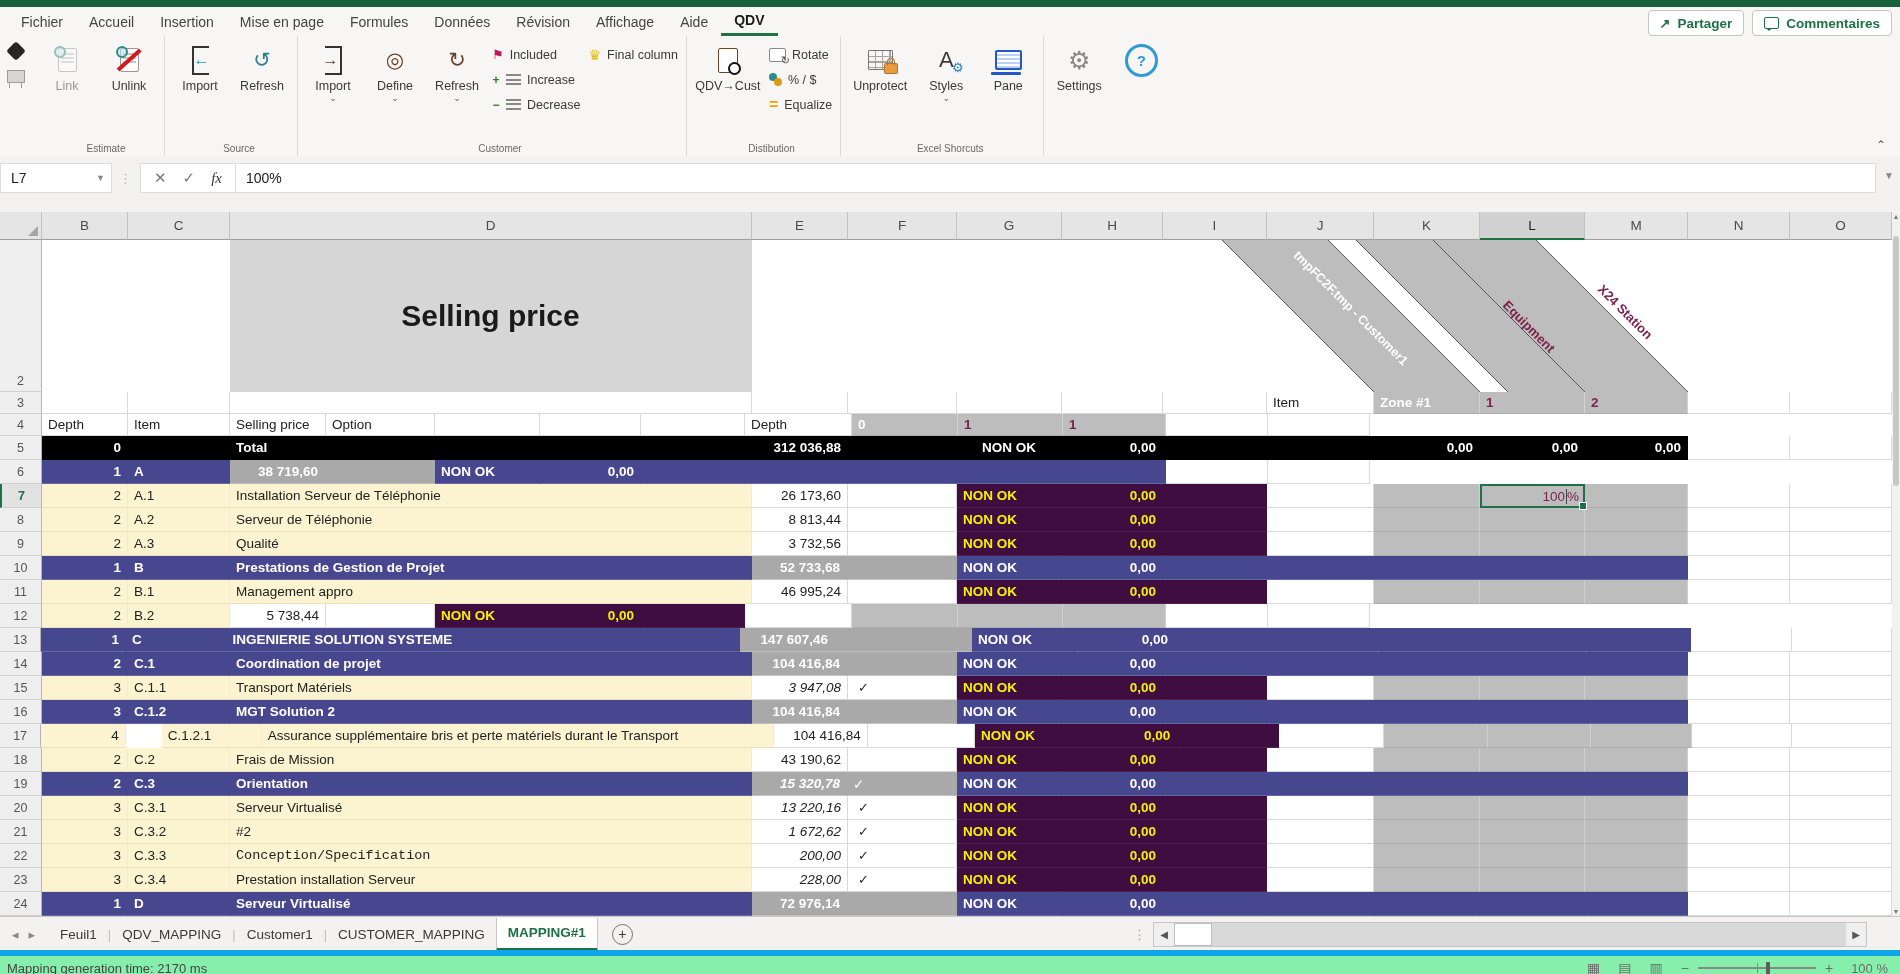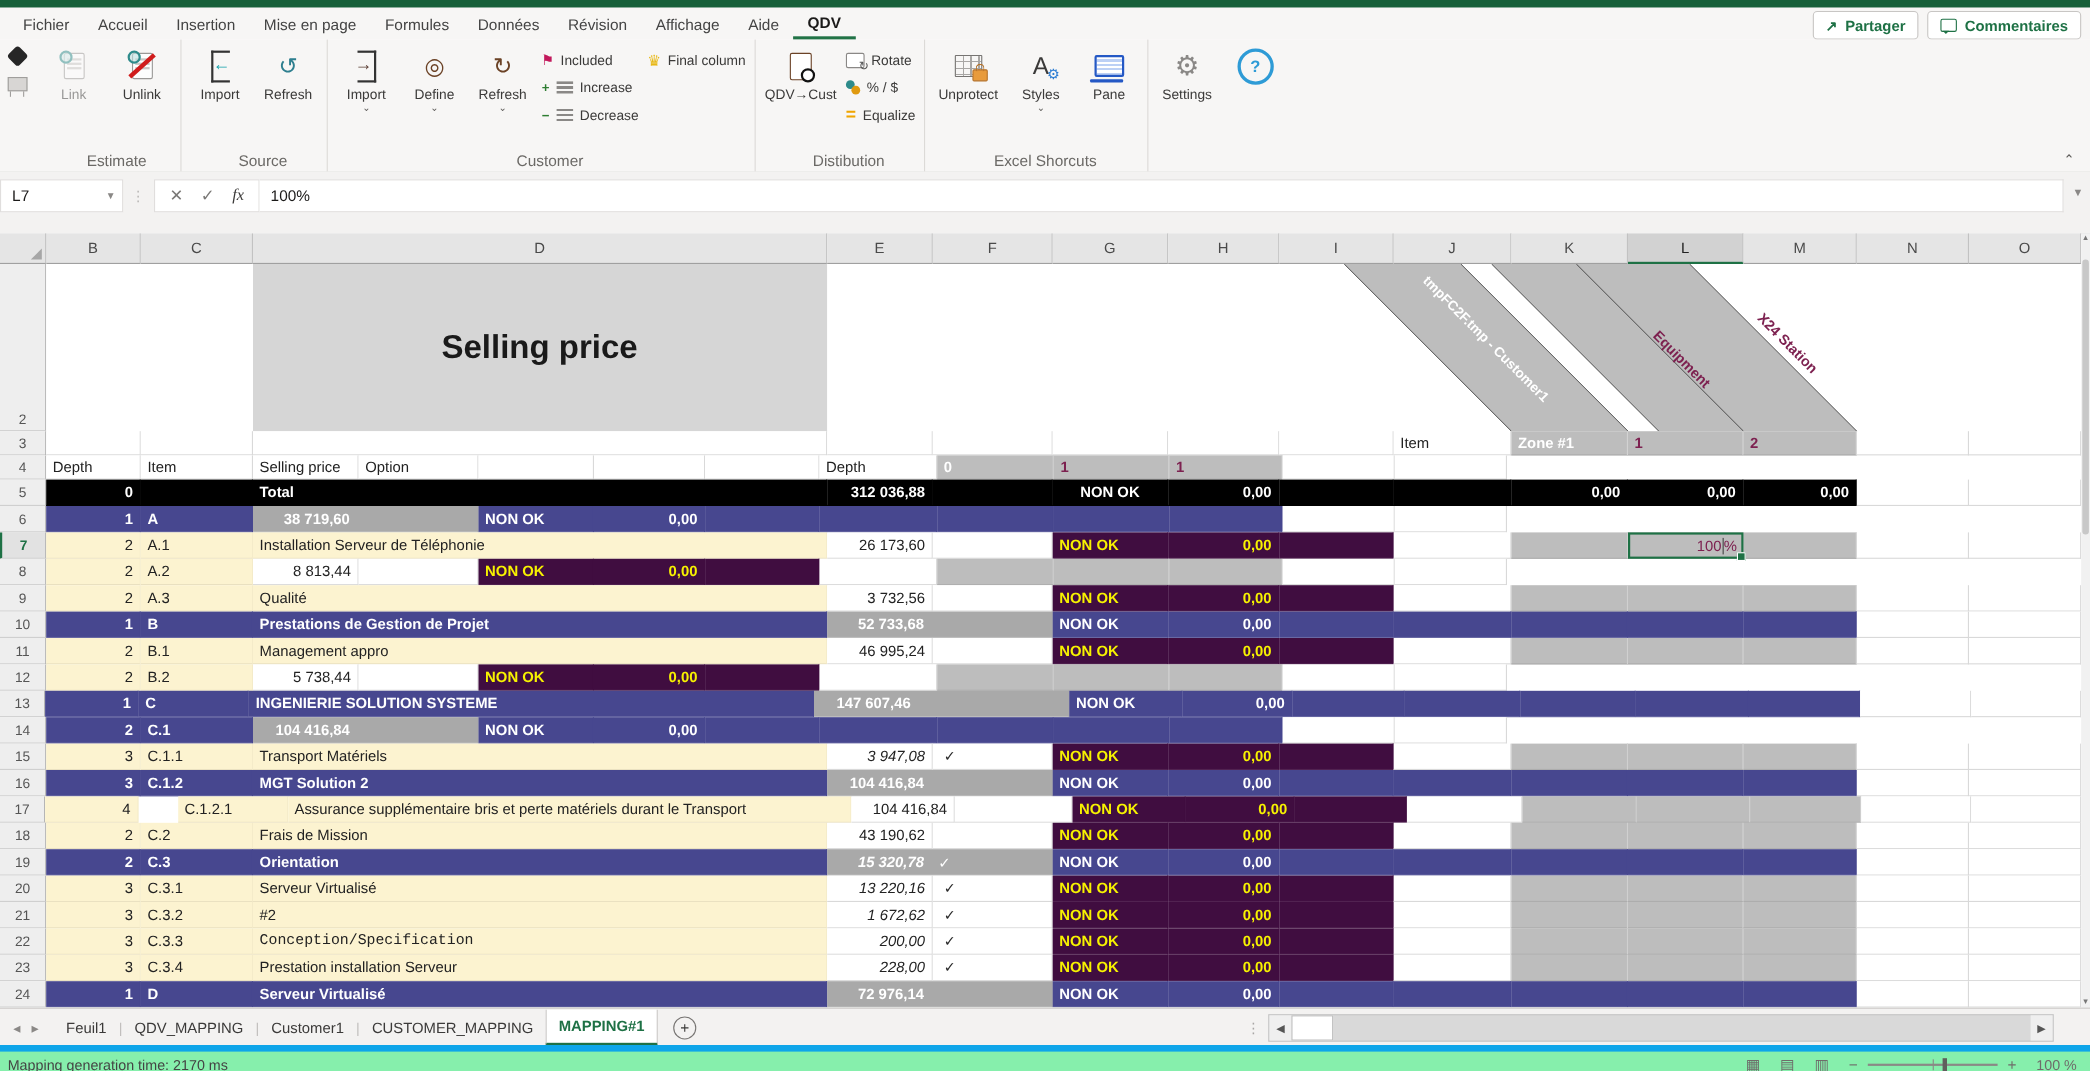--- a/index.html
+++ b/index.html
@@ -16,21 +16,21 @@
   .mtab.active{font-weight:700;color:#1b1a19;border-bottom:3px solid #217346;padding-bottom:0;}
   .menu-right{position:absolute;right:8px;top:3px;display:flex;gap:8px;}
   .wbtn{display:flex;align-items:center;gap:7px;background:#fff;border:1px solid #c8c6c4;border-radius:4px;height:24px;padding:0 11px;color:#1e7145;font-size:13.5px;font-weight:600;}
   .shr-ico{font-size:13px;line-height:1;}
   .bub{position:relative;width:13px;height:10px;border:1.6px solid #1e7145;border-radius:2px;display:inline-block;}
   .bub::after{content:'';position:absolute;left:1px;bottom:-6px;border:3px solid transparent;border-top-color:#1e7145;}
 
   
   .ribbon{position:absolute;top:36px;left:0;right:0;height:120px;background:#f7f6f5;border-bottom:1px solid #d8d6d4;display:flex;align-items:stretch;}
   .rg{position:relative;display:flex;align-items:flex-start;padding:6px 8px 18px 8px;border-right:1px solid #dcdad7;}
-  .rg-label{position:absolute;bottom:2px;left:16px;right:0;text-align:center;font-size:14px;color:#6b6966;white-space:nowrap;}
+  .rg-label{position:absolute;bottom:2px;left:16px;right:0;text-align:center;font-size:10px;color:#6b6966;white-space:nowrap;}
   .rg-body{display:flex;gap:8px;align-items:flex-start;}
   .bb{display:flex;flex-direction:column;align-items:center;width:54px;gap:1px;color:#3b3a39;font-size:12.5px;}
   .bb .ico{height:36px;display:flex;align-items:center;justify-content:center;}
   .bb.disabled{opacity:.5;}
   .cv{font-size:9px;color:#605e5c;line-height:1;}
   .sbcol{display:flex;flex-direction:column;gap:6px;padding-top:3px;}
   .sb{display:flex;align-items:center;gap:6px;font-size:12.5px;color:#3b3a39;height:19px;white-space:nowrap;}
   .rail{flex-direction:column;display:flex;gap:12px;padding:8px 7px 18px 7px;align-items:center;}
   .cube{width:14px;height:14px;background:#262626;border-radius:3px;transform:rotate(45deg);}
   .easel{width:16px;height:11px;border:1.6px solid #a09e9c;background:#d8d6d4;position:relative;}
@@ -495,20 +495,21 @@
           <div class="c gry" style="width: 106px;"></div>
           <div class="c gry selcell" style="width: 105px;">100<span class="caret"></span>%<span class="fh"></span></div>
           <div class="c gry" style="width: 103px;"></div>
           <div class="c " style="width: 102px;"></div>
           <div class="c " style="width: 102px;"></div>
         </div>
         <div class="grow" style="height: 24px;">
           <div class="gut">8</div>
           <div class="c crm ar" style="width: 86px;">2</div>
           <div class="c crm al" style="width: 102px;">A.2</div>
+          <div class="c crm al" style="width: 522px;">Serveur de Téléphonie</div>
           <div class="c ar" style="width: 96px;">8 813,44</div>
           <div class="c fchk" style="width: 109px;"></div>
           <div class="c mar al" style="width: 105px;">NON OK</div>
           <div class="c mar ar" style="width: 101px;">0,00</div>
           <div class="c mar" style="width: 104px;"></div>
           <div class="c " style="width: 107px;"></div>
           <div class="c gry" style="width: 106px;"></div>
           <div class="c gry" style="width: 105px;"></div>
           <div class="c gry" style="width: 103px;"></div>
           <div class="c " style="width: 102px;"></div>
@@ -597,20 +598,21 @@
           <div class="c pur" style="width: 106px;"></div>
           <div class="c pur" style="width: 105px;"></div>
           <div class="c pur" style="width: 103px;"></div>
           <div class="c " style="width: 102px;"></div>
           <div class="c " style="width: 102px;"></div>
         </div>
         <div class="grow" style="height: 24px;">
           <div class="gut">14</div>
           <div class="c pur ar" style="width: 86px;">2</div>
           <div class="c pur al" style="width: 102px;">C.1</div>
+          <div class="c pur al" style="width: 522px;">Coordination de projet</div>
           <div class="c efg" style="width: 205px;">
             <span class="efv">104 416,84</span>
           </div>
           <div class="c pur al" style="width: 105px;">NON OK</div>
           <div class="c pur ar" style="width: 101px;">0,00</div>
           <div class="c pur" style="width: 104px;"></div>
           <div class="c pur" style="width: 107px;"></div>
           <div class="c pur" style="width: 106px;"></div>
           <div class="c pur" style="width: 105px;"></div>
           <div class="c pur" style="width: 103px;"></div>

